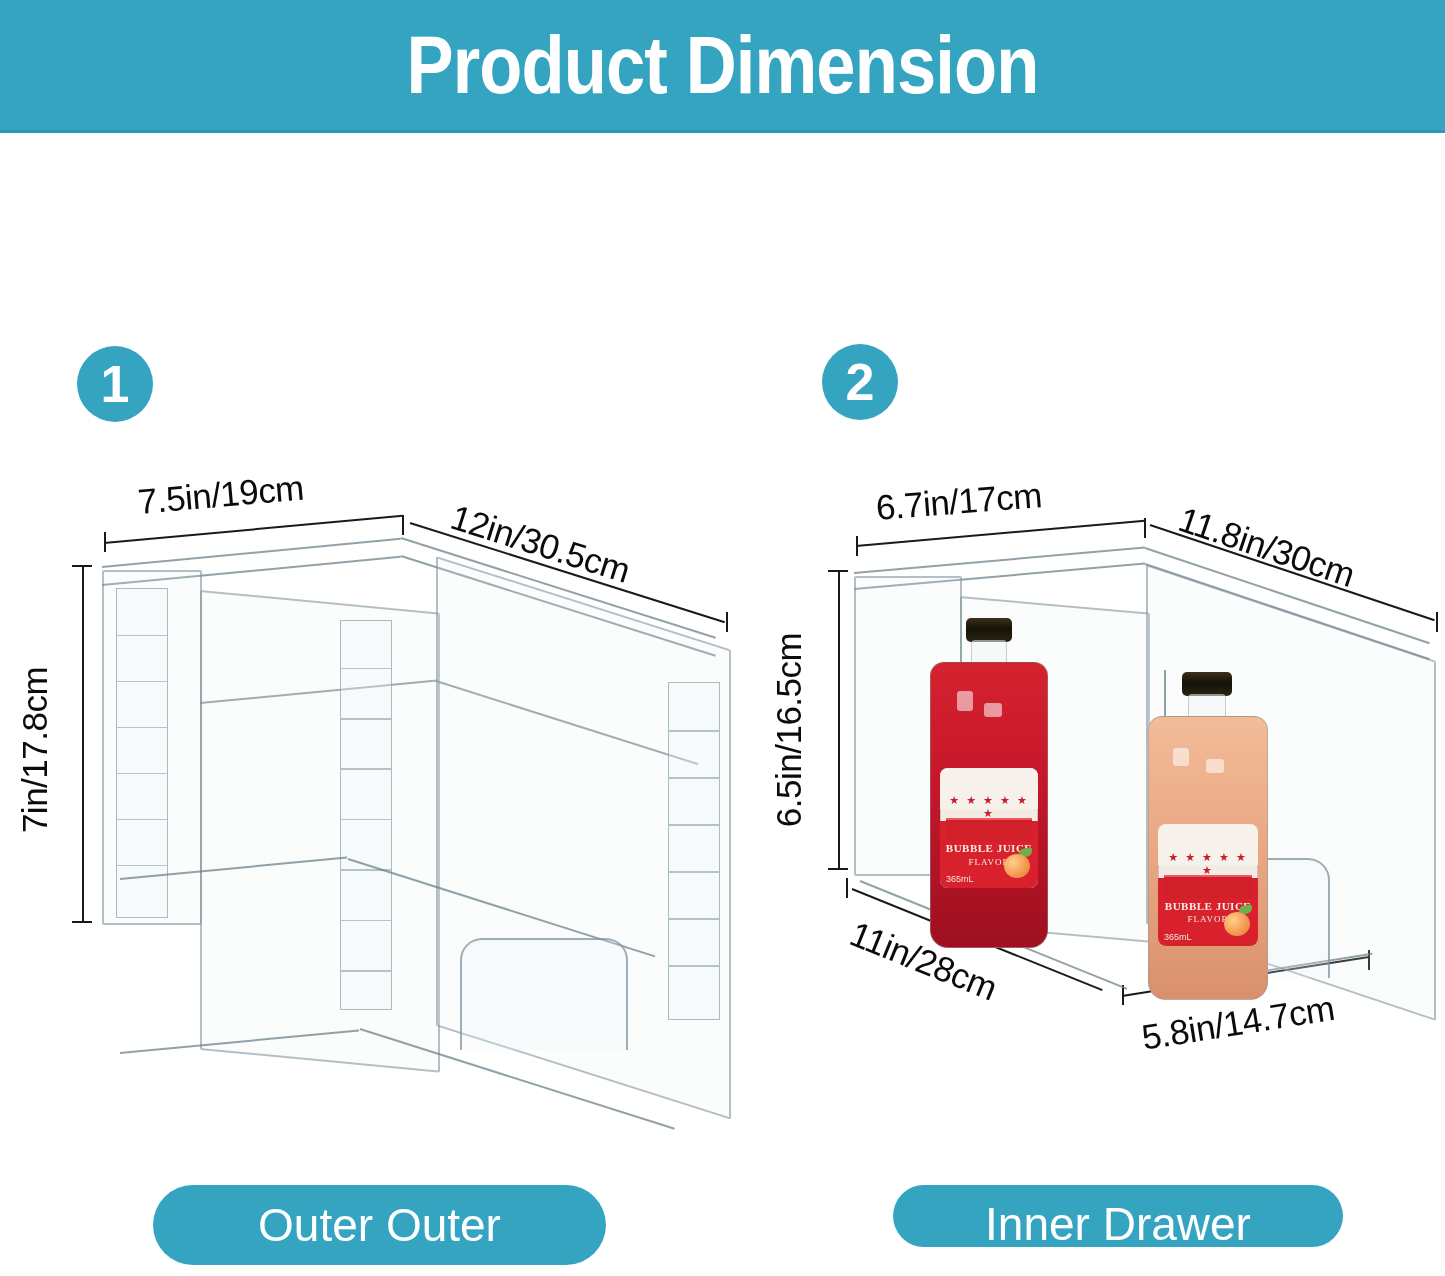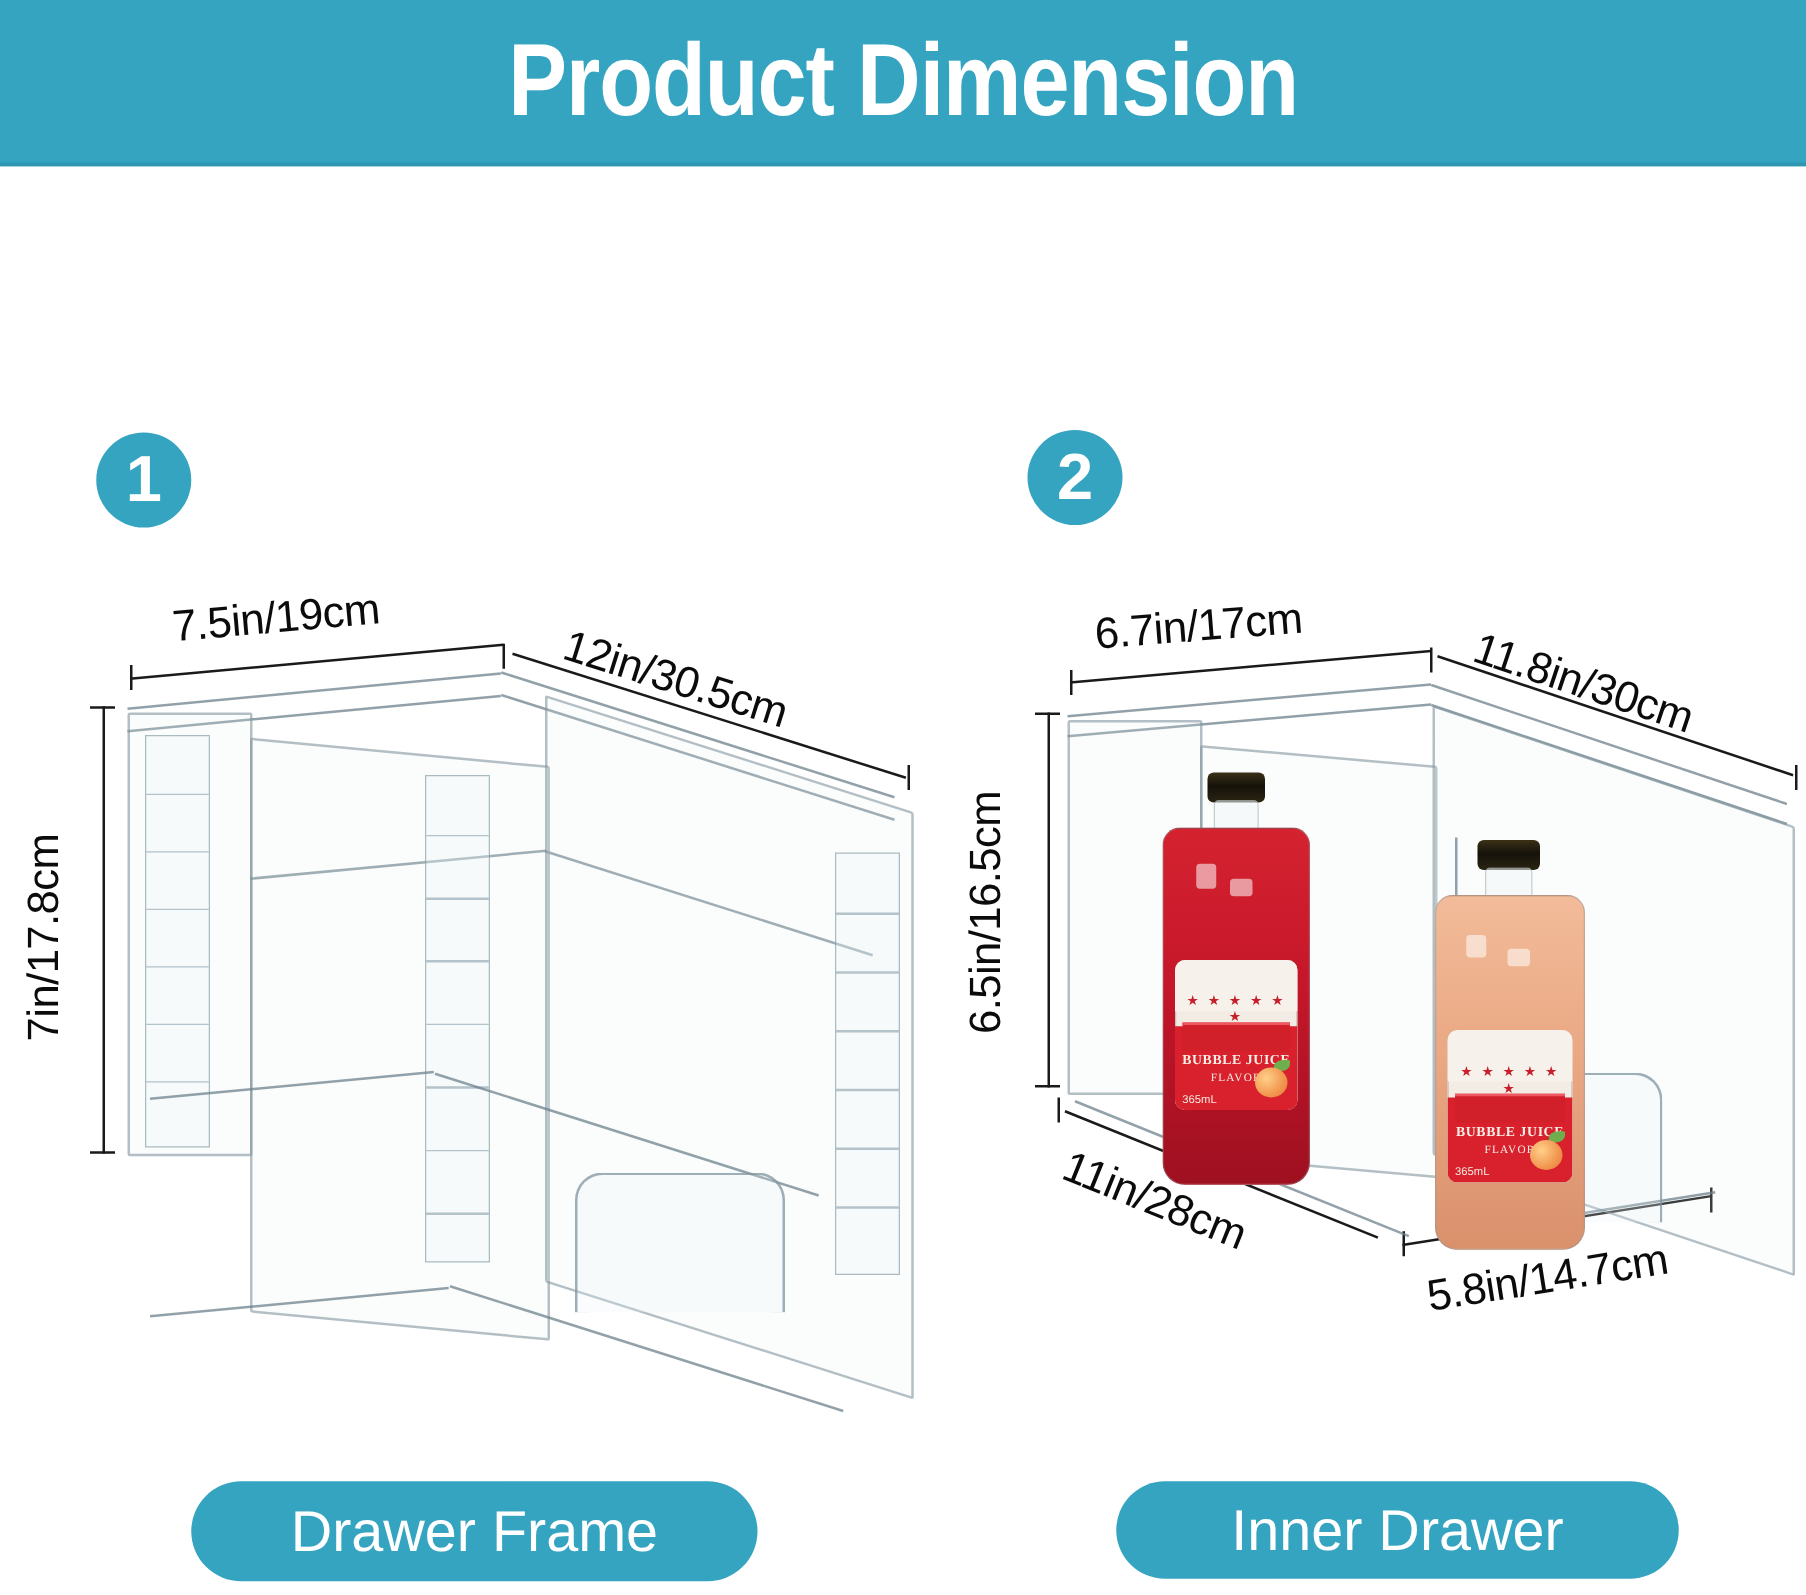--- a/index.html
+++ b/index.html
@@ -202,21 +202,21 @@
     font-size: 46px;
     font-weight: normal;
     white-space: nowrap;
   }
   #caption-outer-frame {
     left: 153px; top: 1185px;
     width: 453px; height: 80px; line-height: 80px;
   }
   #caption-inner-drawer {
     left: 893px; top: 1185px;
-    width: 450px; height: 78px; line-height: 78px;
+    width: 450px; height: 62px; line-height: 78px;
   }
 </style>
 </head>
 <body>
 
 <div id="header-banner">
   <div id="page-title">Product Dimension</div>
 </div>
 
 <div class="step-badge" id="badge-one">1</div>
@@ -371,14 +371,14 @@
         <div class="label-brand">BUBBLE JUICE</div>
         <div class="label-flavor">FLAVOR</div>
         <div class="label-volume">365mL</div>
         <div class="label-fruit-leaf"></div>
         <div class="label-fruit"></div>
       </div>
     </div>
   </div>
 </div>
 
-<div class="caption-pill" id="caption-outer-frame">Drawer Frame</div>
+<div class="caption-pill" id="caption-outer-frame">Outer Outer</div>
 <div class="caption-pill" id="caption-inner-drawer">Inner Drawer</div>
 
 </body></html>

